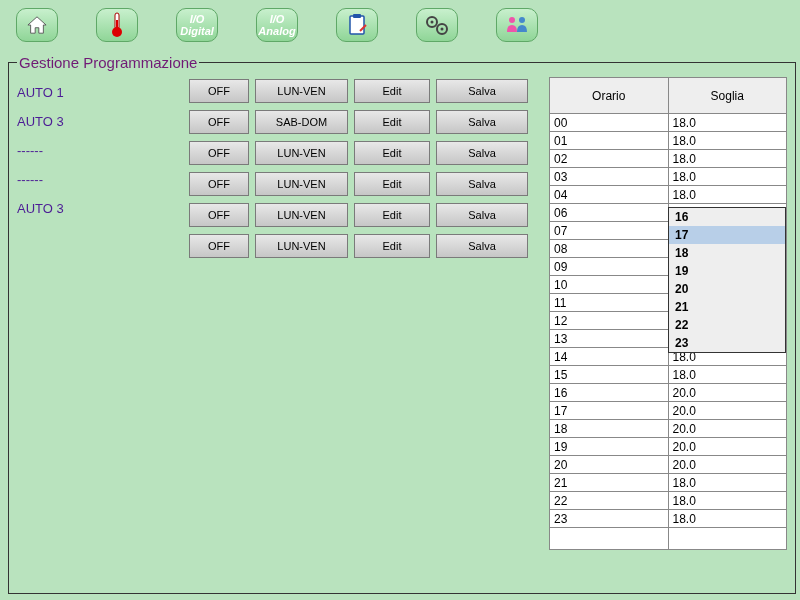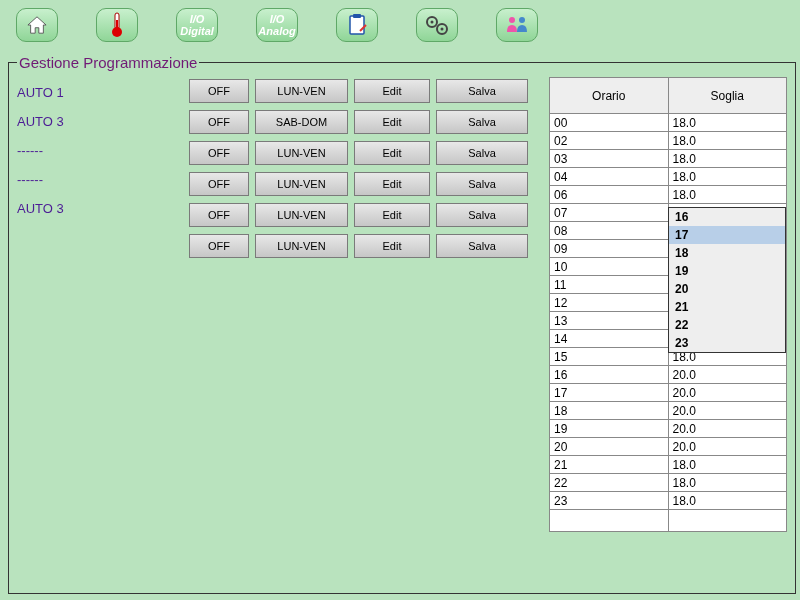--- a/index.html
+++ b/index.html
@@ -258,20 +258,24 @@
           <th>Orario</th>
           <th>Soglia</th>
         </tr>
           </thead>
         <tbody id="schedule-body">
             <tr>
               <td class="hour">00</td>
               <td class="val">18.0</td>
             </tr>
             <tr>
+              <td class="hour">01</td>
+              <td class="val">18.0</td>
+            </tr>
+            <tr>
               <td class="hour">02</td>
               <td class="val">18.0</td>
             </tr>
             <tr>
               <td class="hour">03</td>
               <td class="val">18.0</td>
             </tr>
             <tr>
               <td class="hour">04</td>
               <td class="val">18.0</td>

